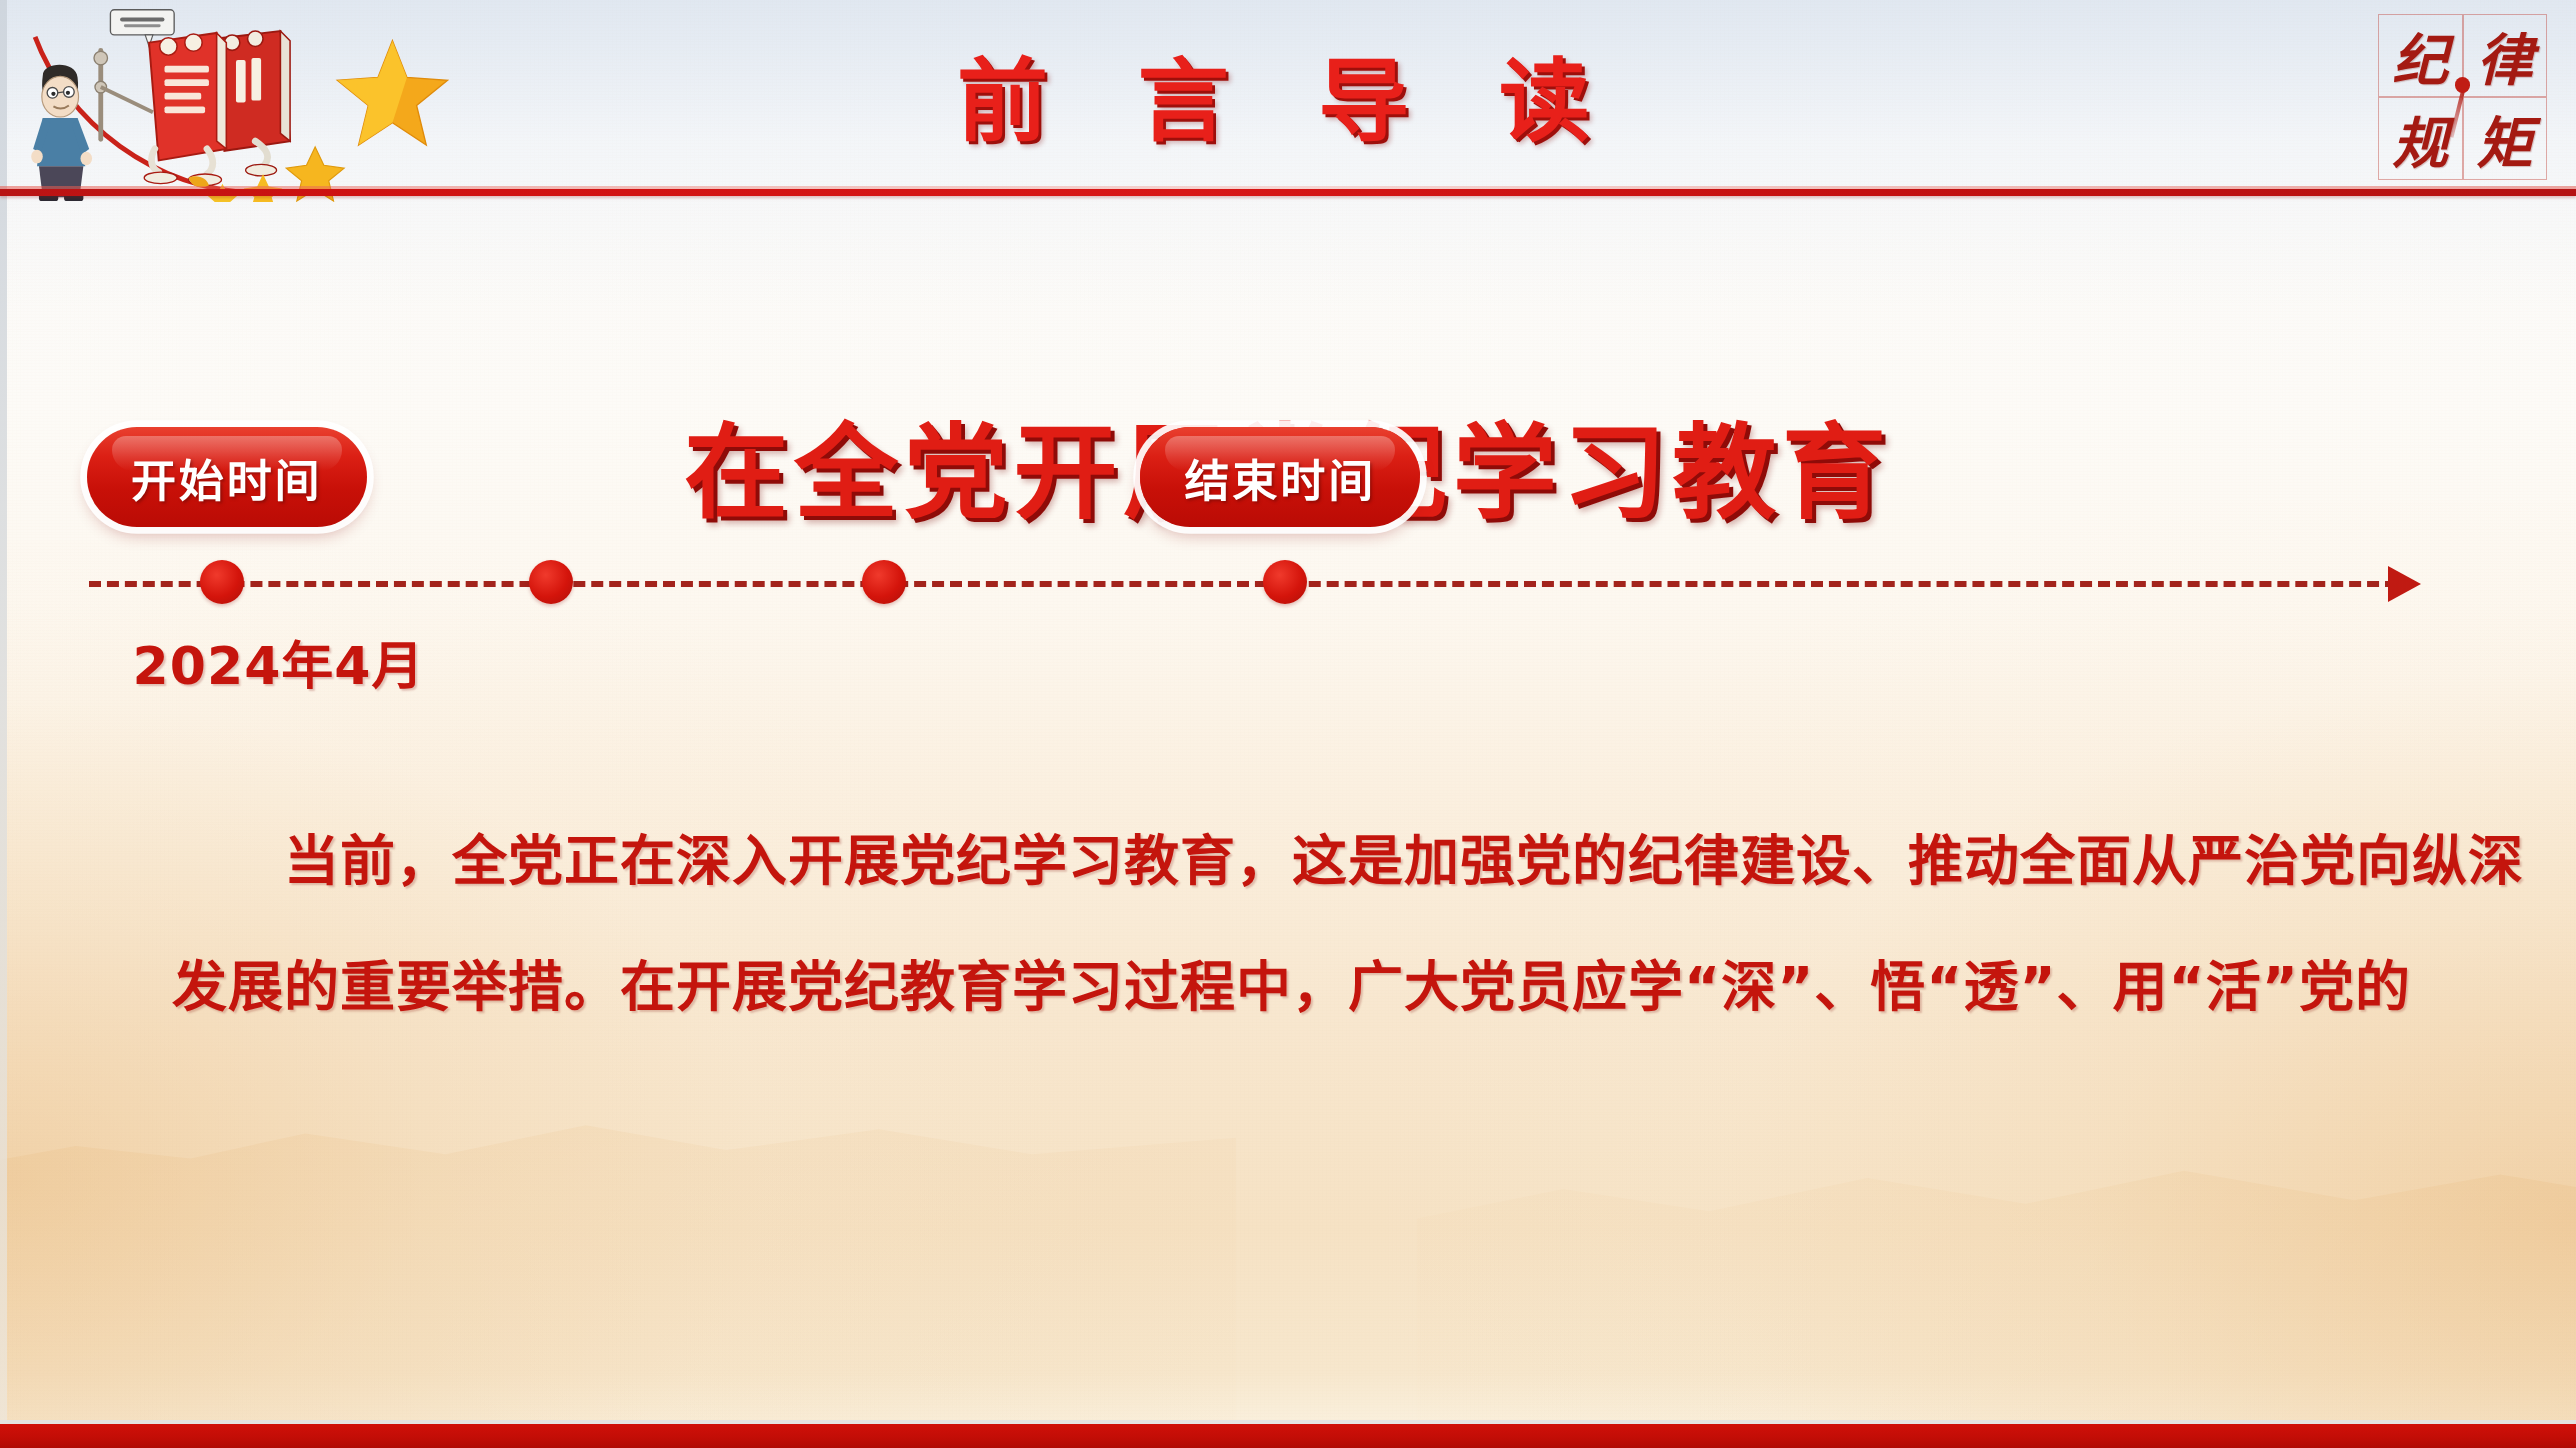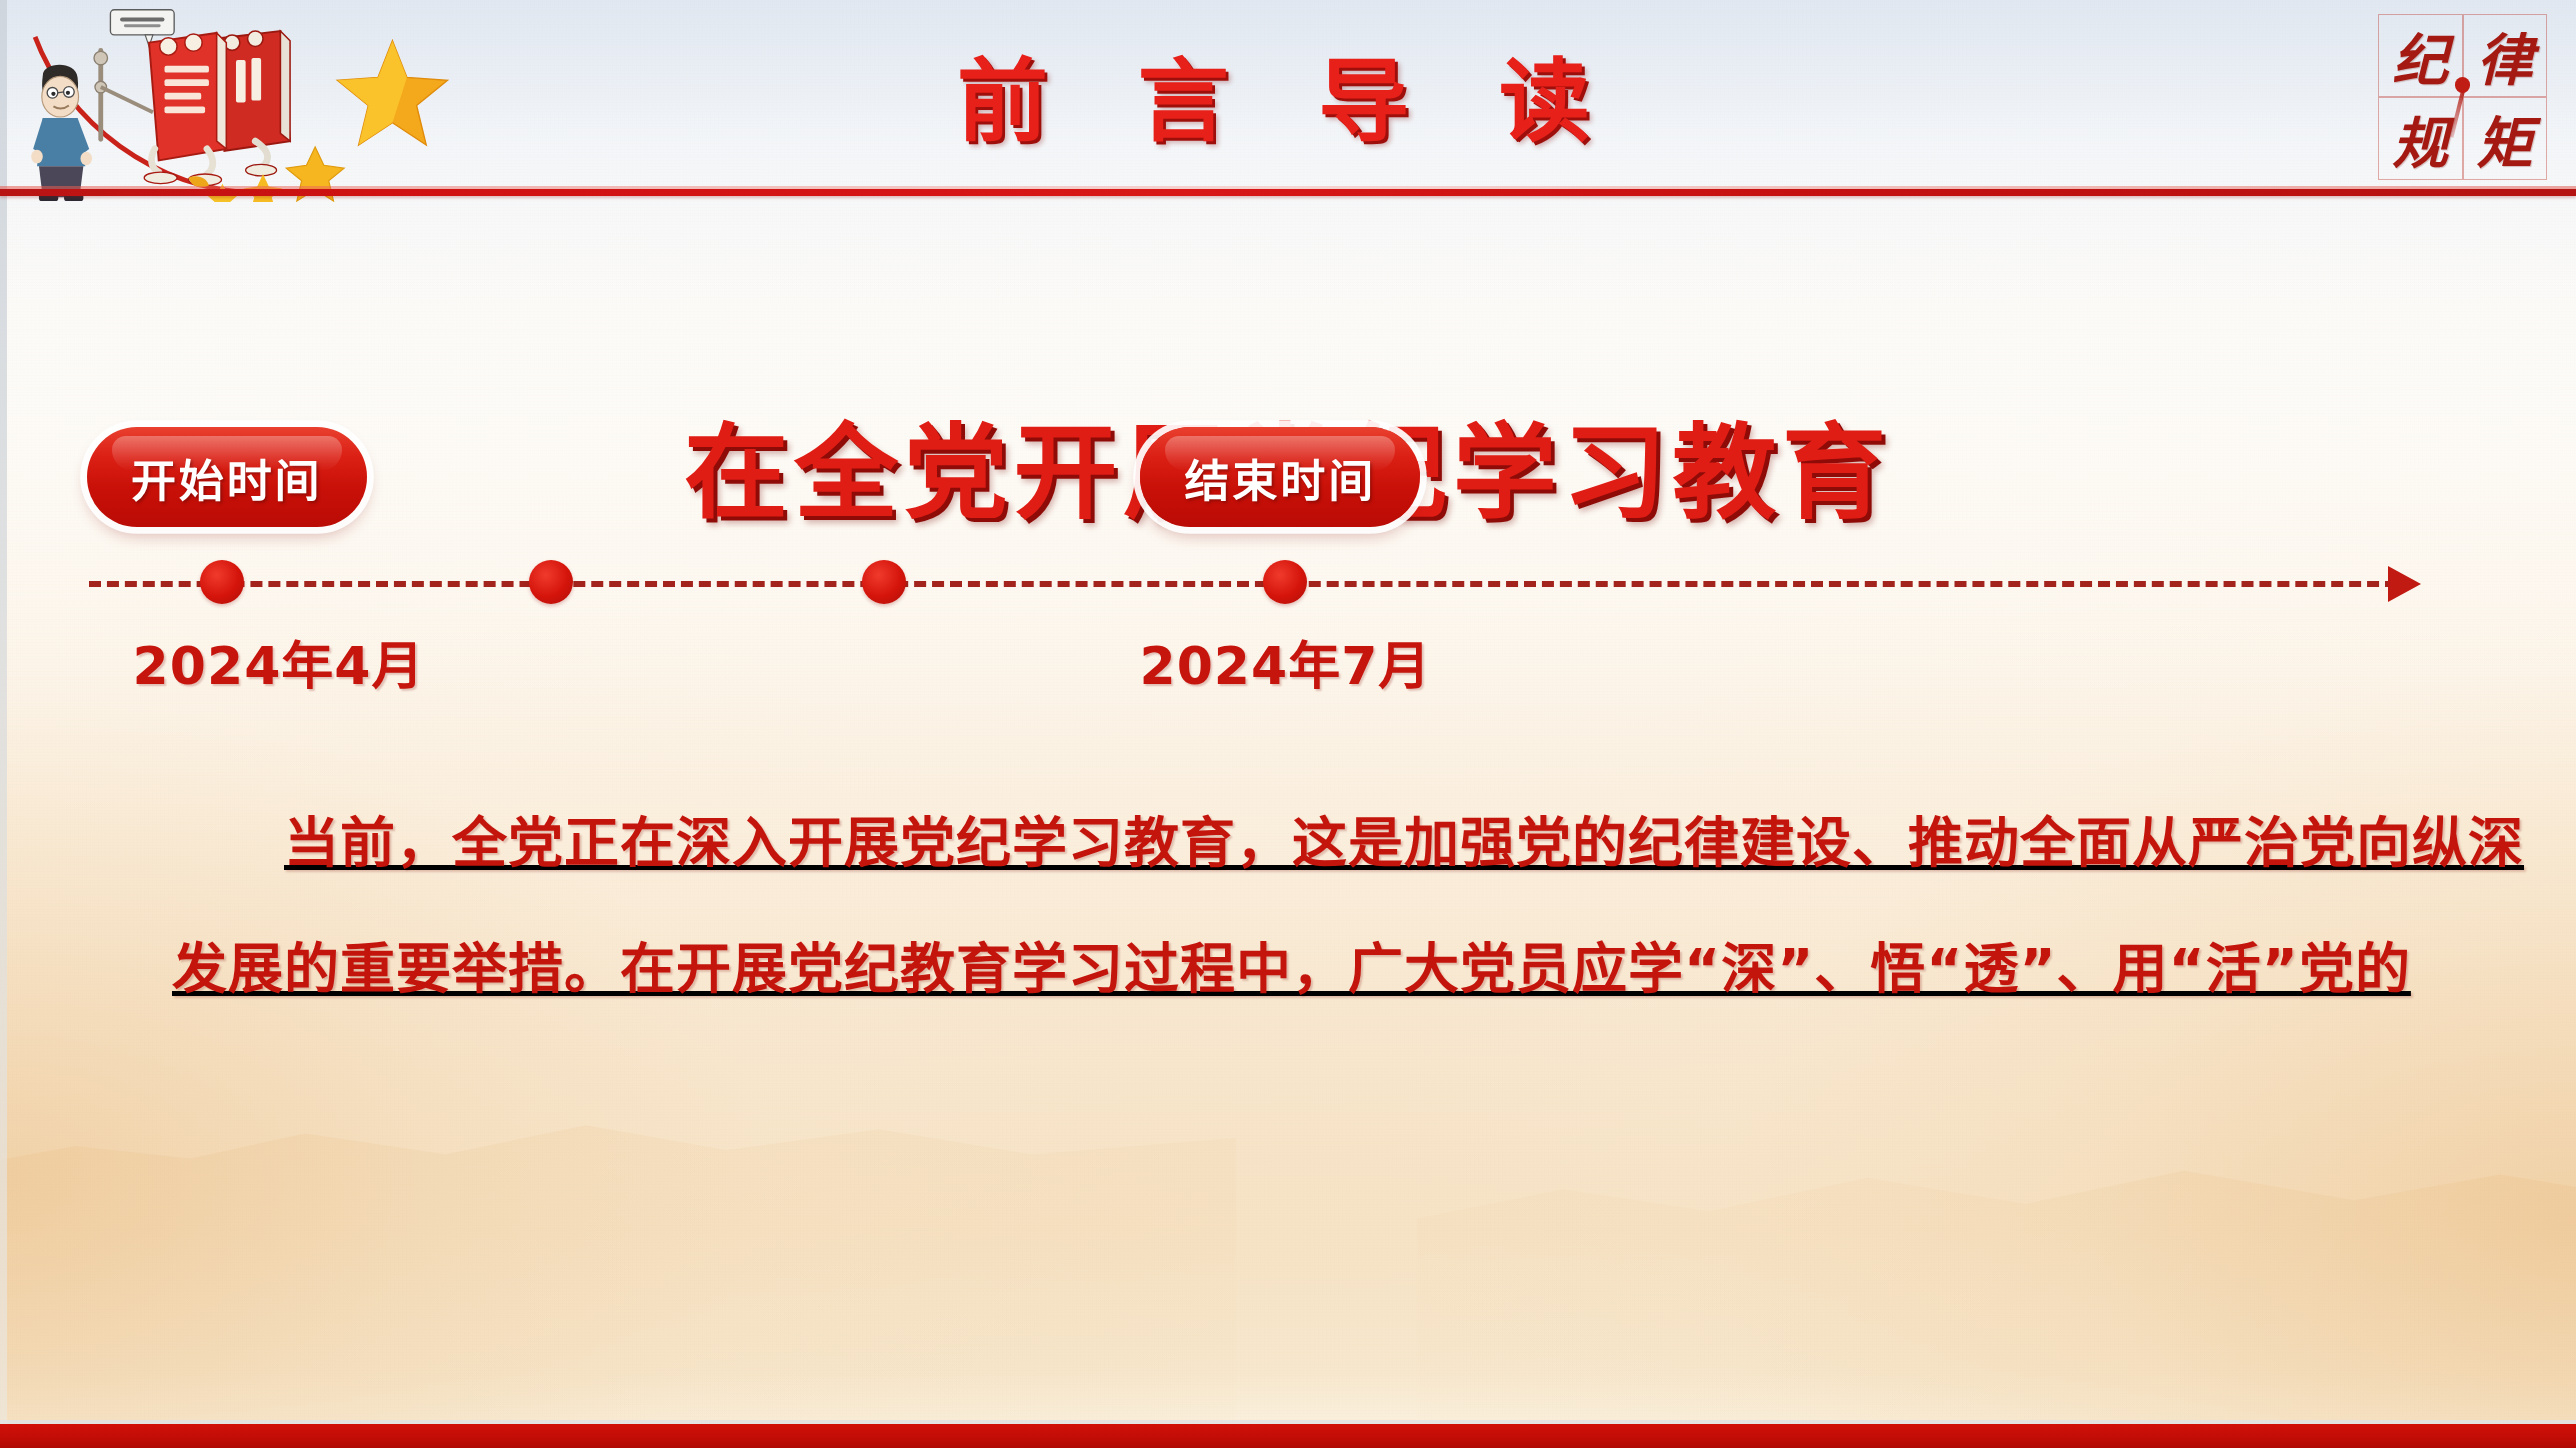--- a/index.html
+++ b/index.html
@@ -277,22 +277,21 @@
     font-family: "DejaVu Sans", "Liberation Sans", sans-serif;
     text-shadow: 1.9px 1.9px 1.9px rgba(130,15,10,0.22);
     white-space: nowrap;
   }
 
   
   .body-copy {
     position: absolute;
     left: 172px;
     right: 164px;
-    top: 780px;
-    text-decoration: underline;
+    top: 798px;
   }
   .body-line {
     color: #c4150d;
     font-size: 55px;
     font-weight: 700;
     letter-spacing: 1px;
     line-height: 126px;
     font-family: "DejaVu Sans", "Liberation Sans", sans-serif;
     text-shadow: 1.9px 1.9px 1.9px rgba(130,18,12,0.22);
     white-space: nowrap;
@@ -432,21 +431,20 @@
 
     <div class="tl-dot" style="left:8.6%;"></div>
     <div class="tl-dot" style="left:21.4%;"></div>
     <div class="tl-dot" style="left:34.3%;"></div>
     <div class="tl-dot" style="left:49.9%;"></div>
 
     <div class="tl-pill" style="left:49.7%;">结束时间</div>
     <div class="tl-pill" style="left:8.8%;">开始时间</div>
 
     <div class="tl-date" style="left:8.6%;text-align:right;">2024年4月</div>
-    <div class="tl-date" style="left:49.9%;">2024年7月</div>
   </div>
 
   <div class="body-copy">
     <div class="body-line indent">当前，全党正在深入开展党纪学习教育，这是加强党的纪律建设、推动全面从严治党向纵深</div>
     <div class="body-line">发展的重要举措。在开展党纪教育学习过程中，广大党员应学“深”、悟“透”、用“活”党的</div>
   </div>
 
   <div class="bottom-bar-hi"></div>
   <div class="bottom-bar"></div>
 

